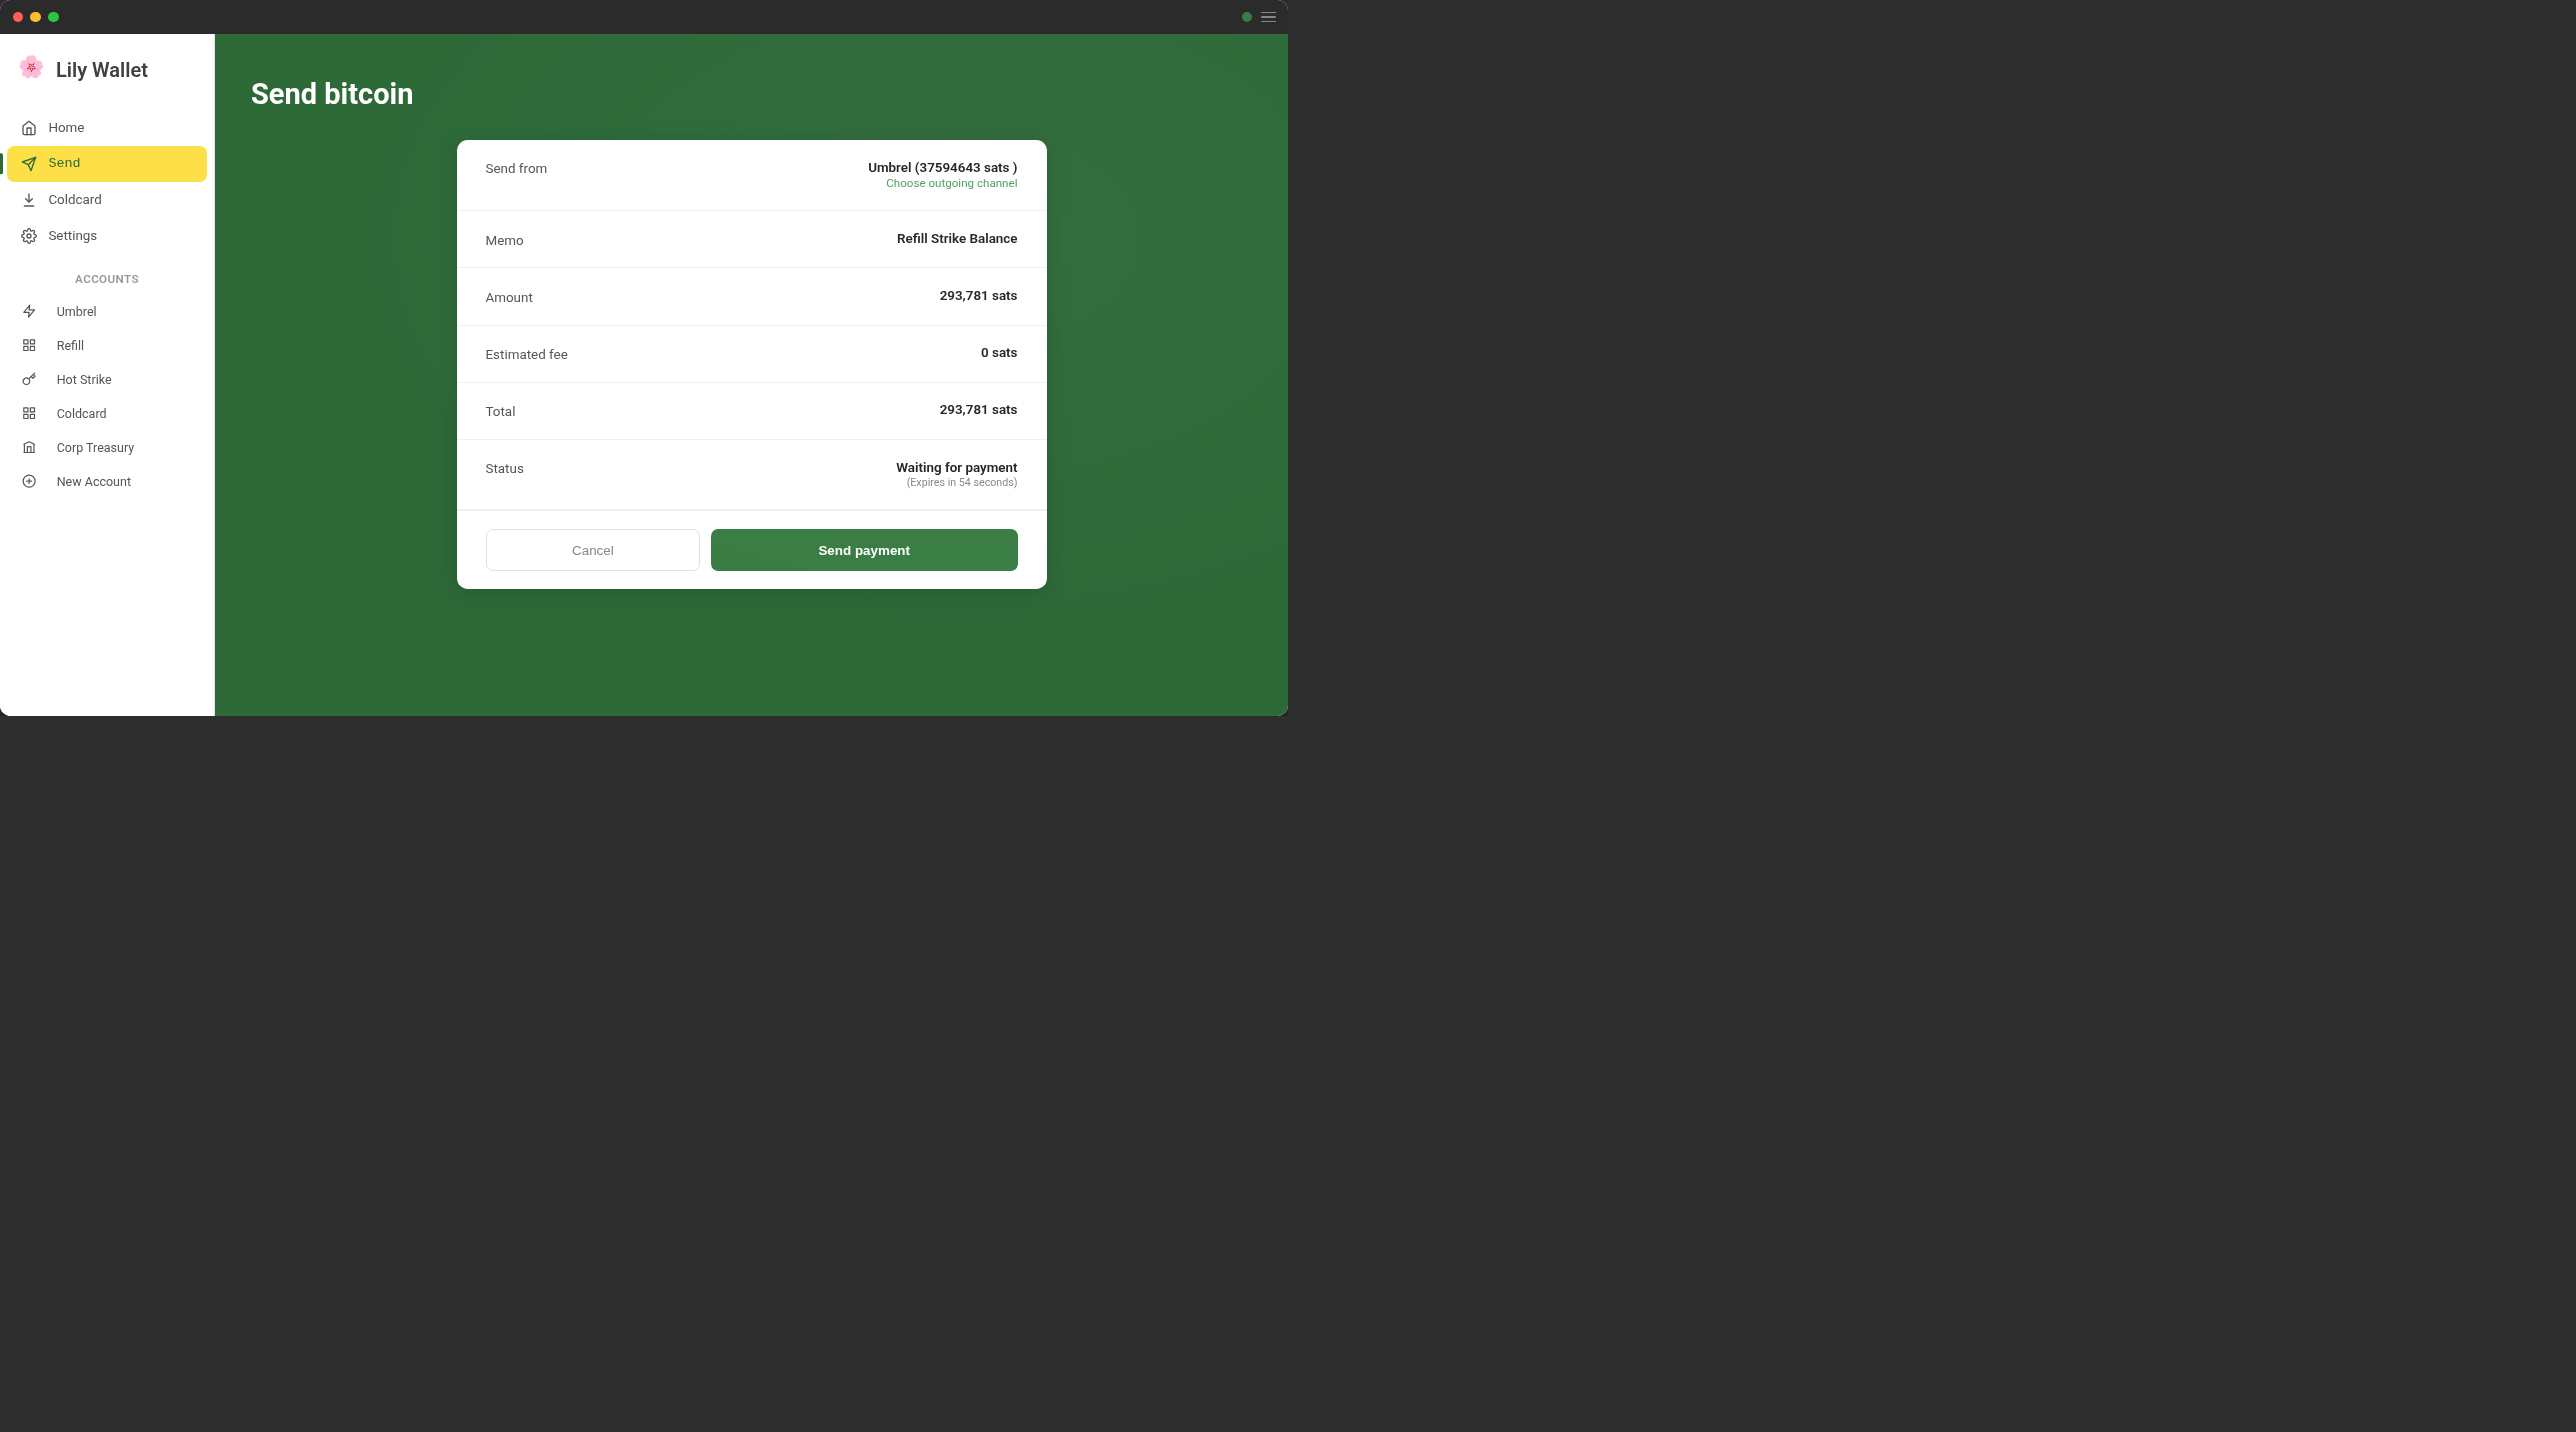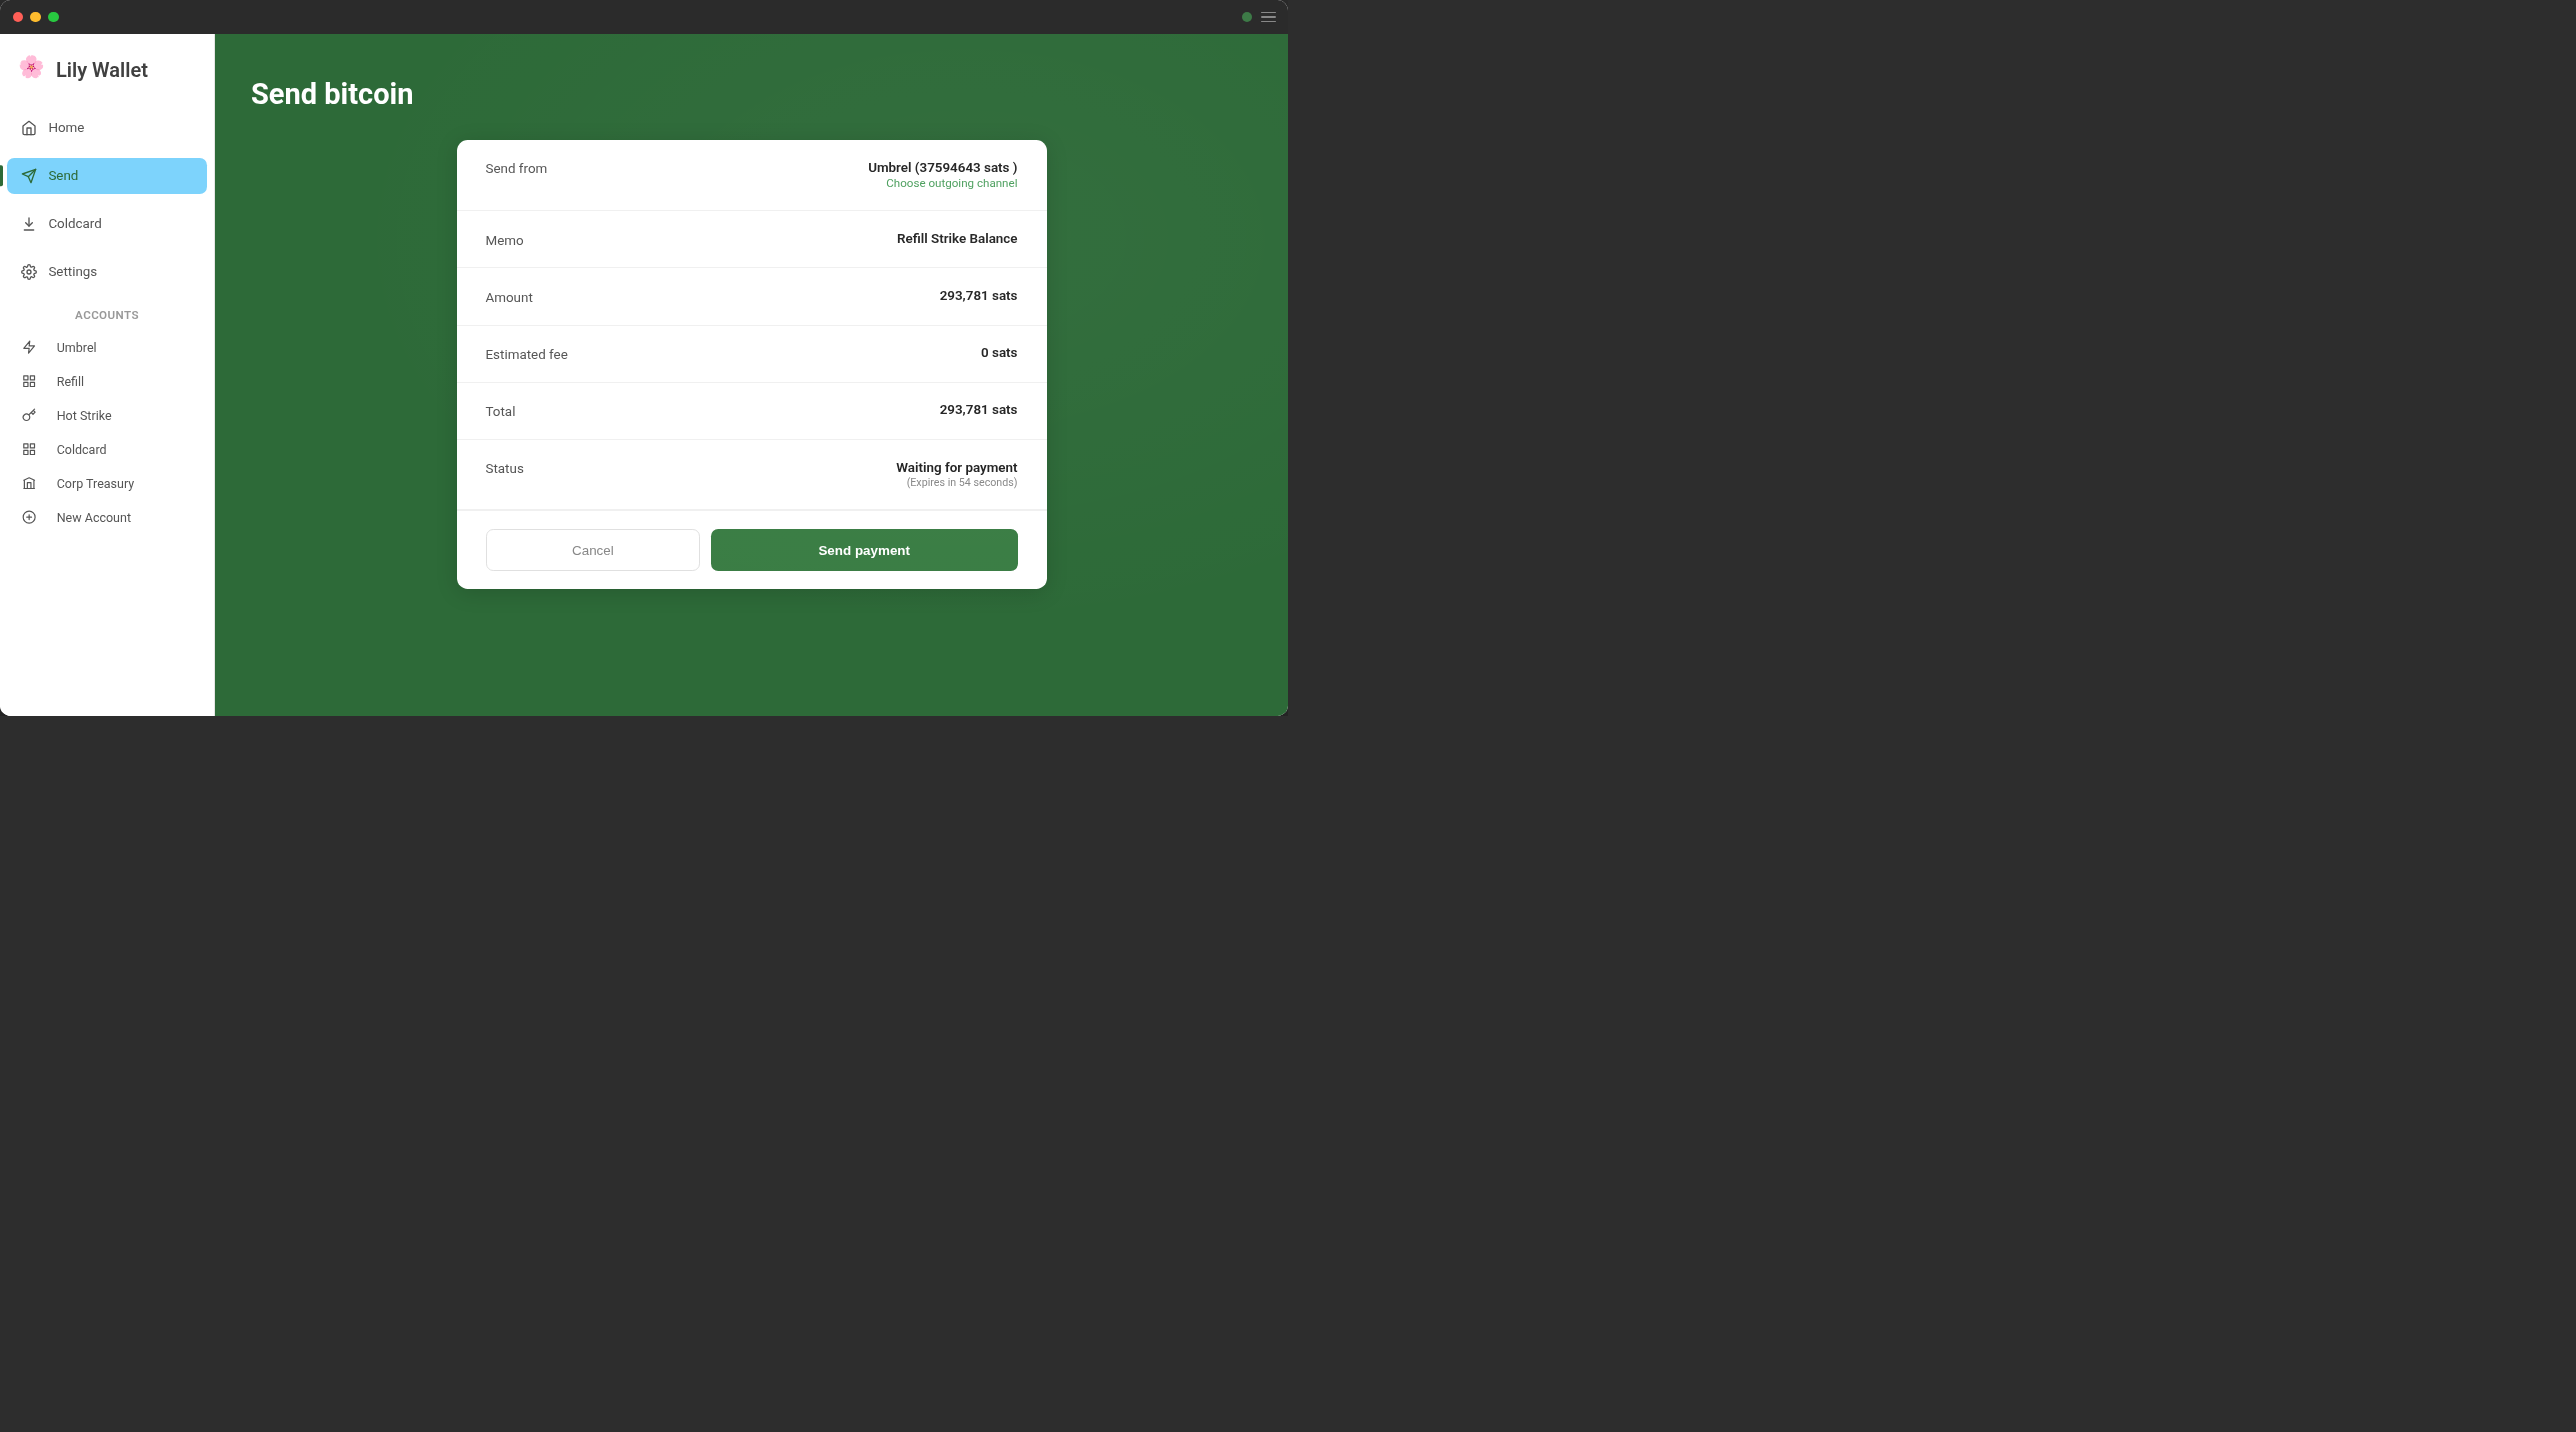--- a/index.html
+++ b/index.html
@@ -97,37 +97,38 @@
       line-height: 1;
     }
     .sidebar-logo-text {
       font-size: 20px;
       font-weight: 600;
       color: #404040;
     }
     .sidebar-nav {
       display: flex;
       flex-direction: column;
-      gap: 12px;
+      gap: 0;
       padding: 0 7.2px;
     }
     .nav-item {
       display: flex;
       align-items: center;
       gap: 10.7px;
       padding: 9px 12.5px;
       border-radius: 7.2px;
       cursor: pointer;
       color: #555;
       font-size: 13.4px;
       position: relative;
     }
     .nav-item.active {
       color: #2d6a38;
-      background: #7dd3fc;
+      background: #fde047;
+      font-family: Liberation Mono, monospace;
     }
     .nav-item.active::before {
       content: '';
       position: absolute;
       left: -7.2px;
       top: 50%;
       transform: translateY(-50%);
       width: 2.7px;
       height: 60%;
       background: #2d6a38;

